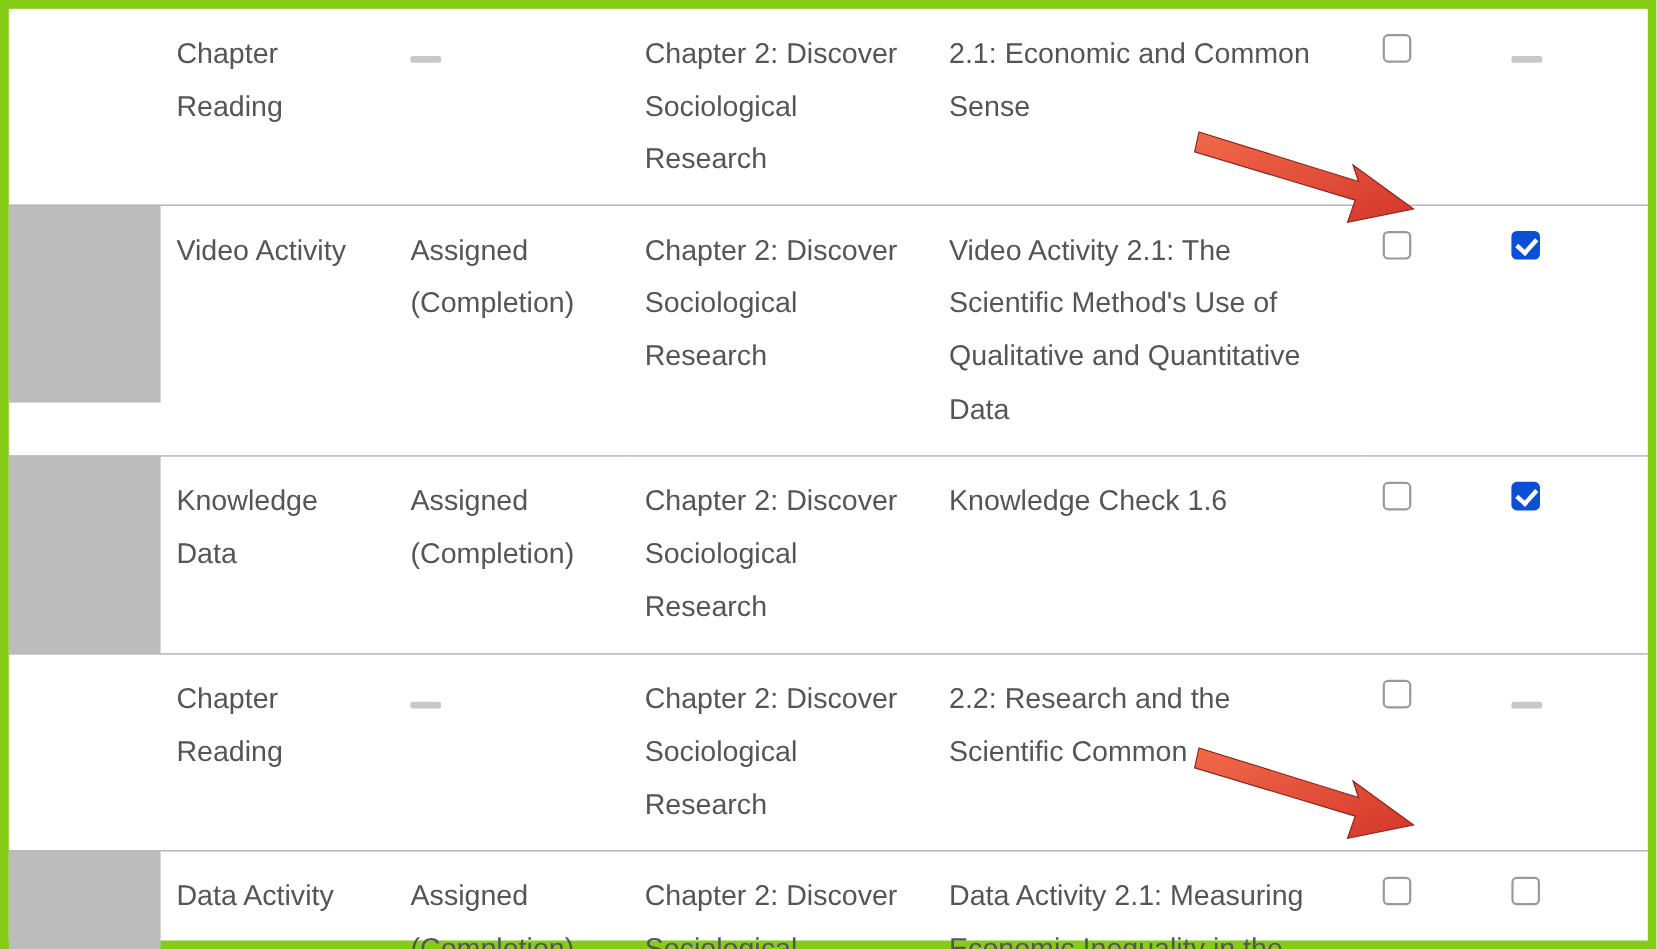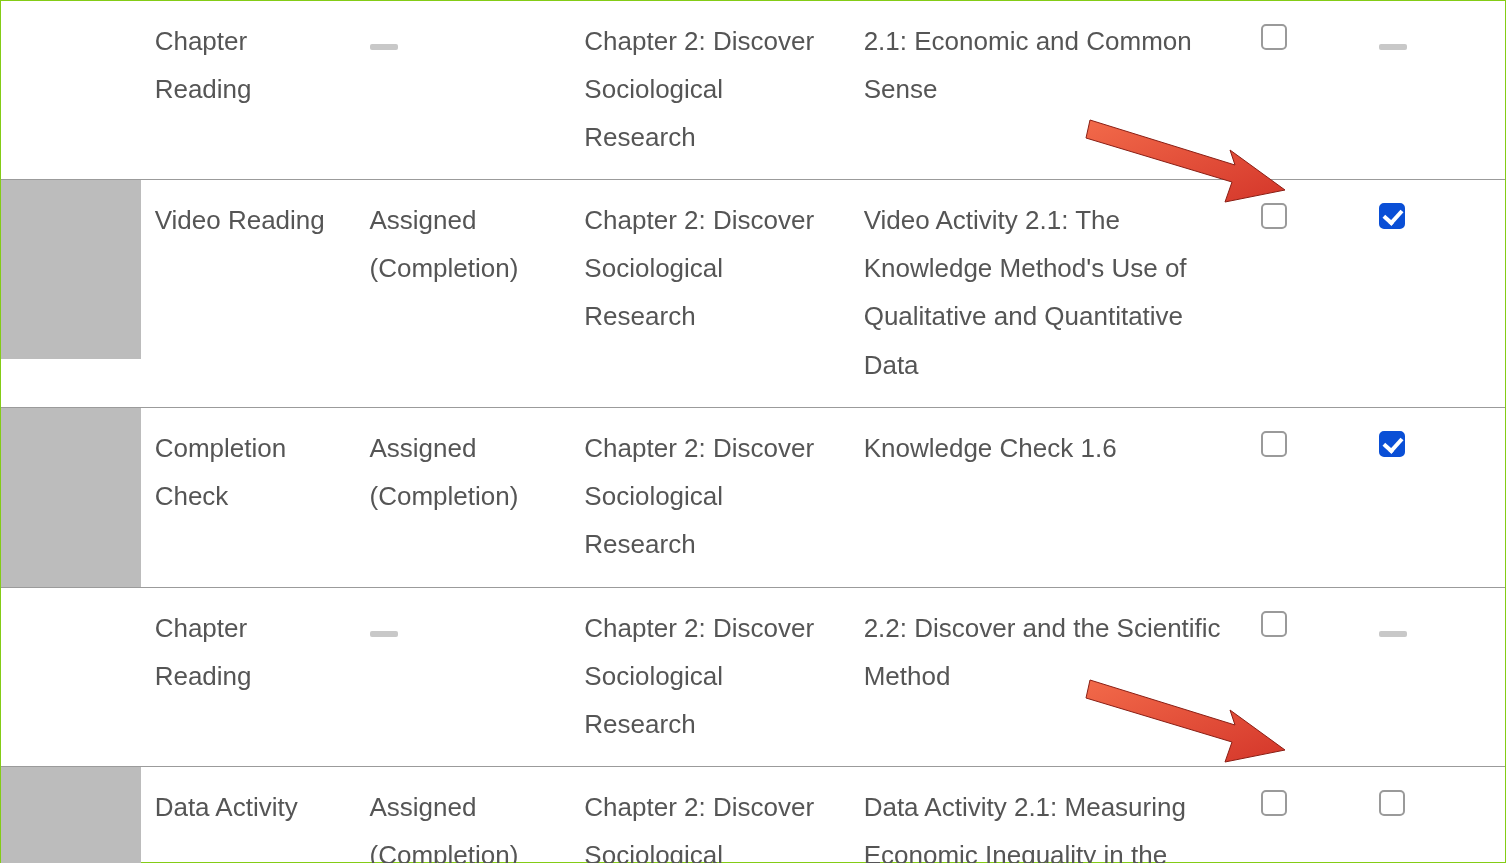--- a/index.html
+++ b/index.html
@@ -8,21 +8,21 @@
     font-family: Arial, Helvetica, sans-serif;
     font-size: 26px;
     color: #555;
     background: #fff;
     position: relative;
     overflow: hidden;
   }
   .frame {
     position: absolute;
     inset: 0;
-    border: 1px solid #84cc16;
+    border: 8px solid #84cc16;
   }
   table.grid {
     width: 100%;
     border-collapse: collapse;
     table-layout: fixed;
   }
   table.grid td {
     vertical-align: top;
     padding: 16px 14px 18px 14px;
     line-height: 1.85;
@@ -102,44 +102,44 @@
           <td><span class="dash"></span></td>
           <td>Chapter 2: Discover Sociological Research</td>
           <td>2.1: Economic and Common Sense</td>
           <td class="col-chk1"><span class="checkbox"></span></td>
           <td class="col-chk2"><span class="dash"></span></td>
         </tr>
         <tr class="row">
           <td class="col-marker" style="padding: 0px;">
             <div class="marker-bar" style="height: 179px;"></div>
           </td>
-          <td>Video Reading</td>
+          <td>Video Activity</td>
           <td>Assigned (Completion)</td>
           <td>Chapter 2: Discover Sociological Research</td>
-          <td>Video Activity 2.1: The Knowledge Method's Use of Qualitative and Quantitative Data</td>
+          <td>Video Activity 2.1: The Scientific Method's Use of Qualitative and Quantitative Data</td>
           <td class="col-chk1"><span class="checkbox"></span></td>
           <td class="col-chk2"><span class="checkbox checked"></span></td>
         </tr>
         <tr class="row">
           <td class="col-marker" style="padding: 0px;">
             <div class="marker-bar" style="height: 179px;"></div>
           </td>
-          <td>Completion Check</td>
+          <td>Knowledge Data</td>
           <td>Assigned (Completion)</td>
           <td>Chapter 2: Discover Sociological Research</td>
           <td>Knowledge Check 1.6</td>
           <td class="col-chk1"><span class="checkbox"></span></td>
           <td class="col-chk2"><span class="checkbox checked"></span></td>
         </tr>
         <tr class="row">
           <td class="col-marker"></td>
           <td>Chapter Reading</td>
           <td><span class="dash"></span></td>
           <td>Chapter 2: Discover Sociological Research</td>
-          <td>2.2: Discover and the Scientific Method</td>
+          <td>2.2: Research and the Scientific Common</td>
           <td class="col-chk1"><span class="checkbox"></span></td>
           <td class="col-chk2"><span class="dash"></span></td>
         </tr>
         <tr class="row last">
           <td class="col-marker" style="padding: 0px;">
             <div class="marker-bar" style="height: 179px;"></div>
           </td>
           <td>Data Activity</td>
           <td>Assigned (Completion)</td>
           <td>Chapter 2: Discover Sociological Research</td>

